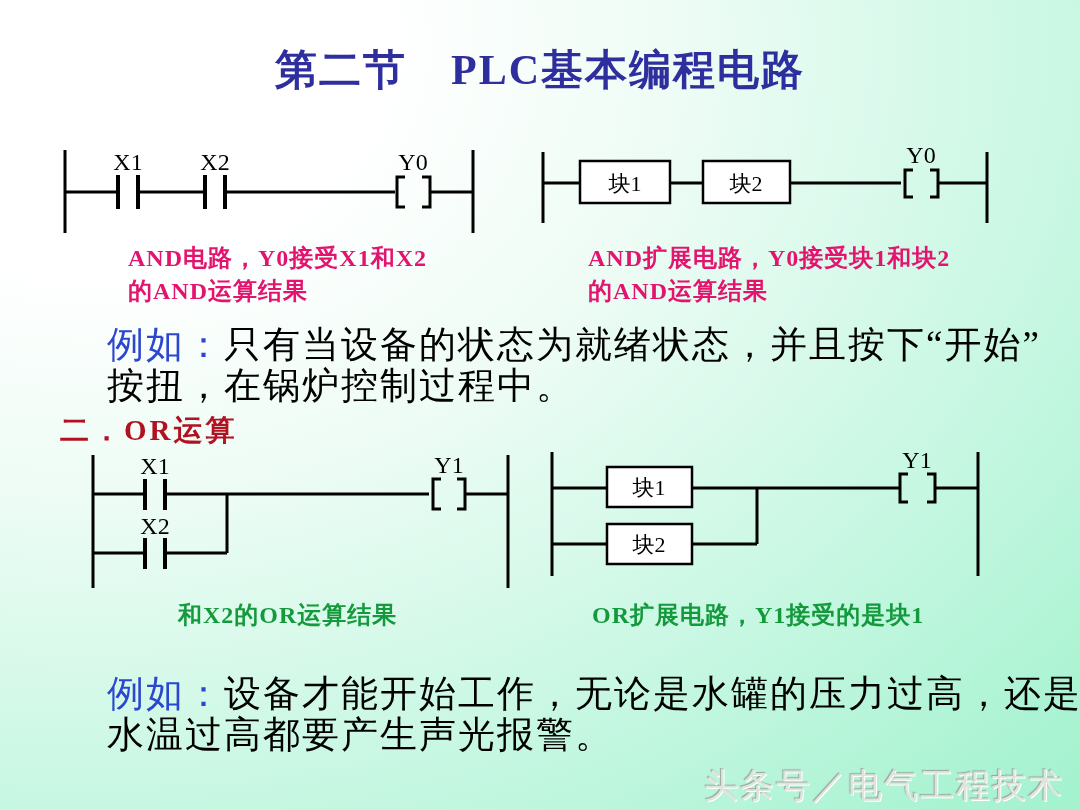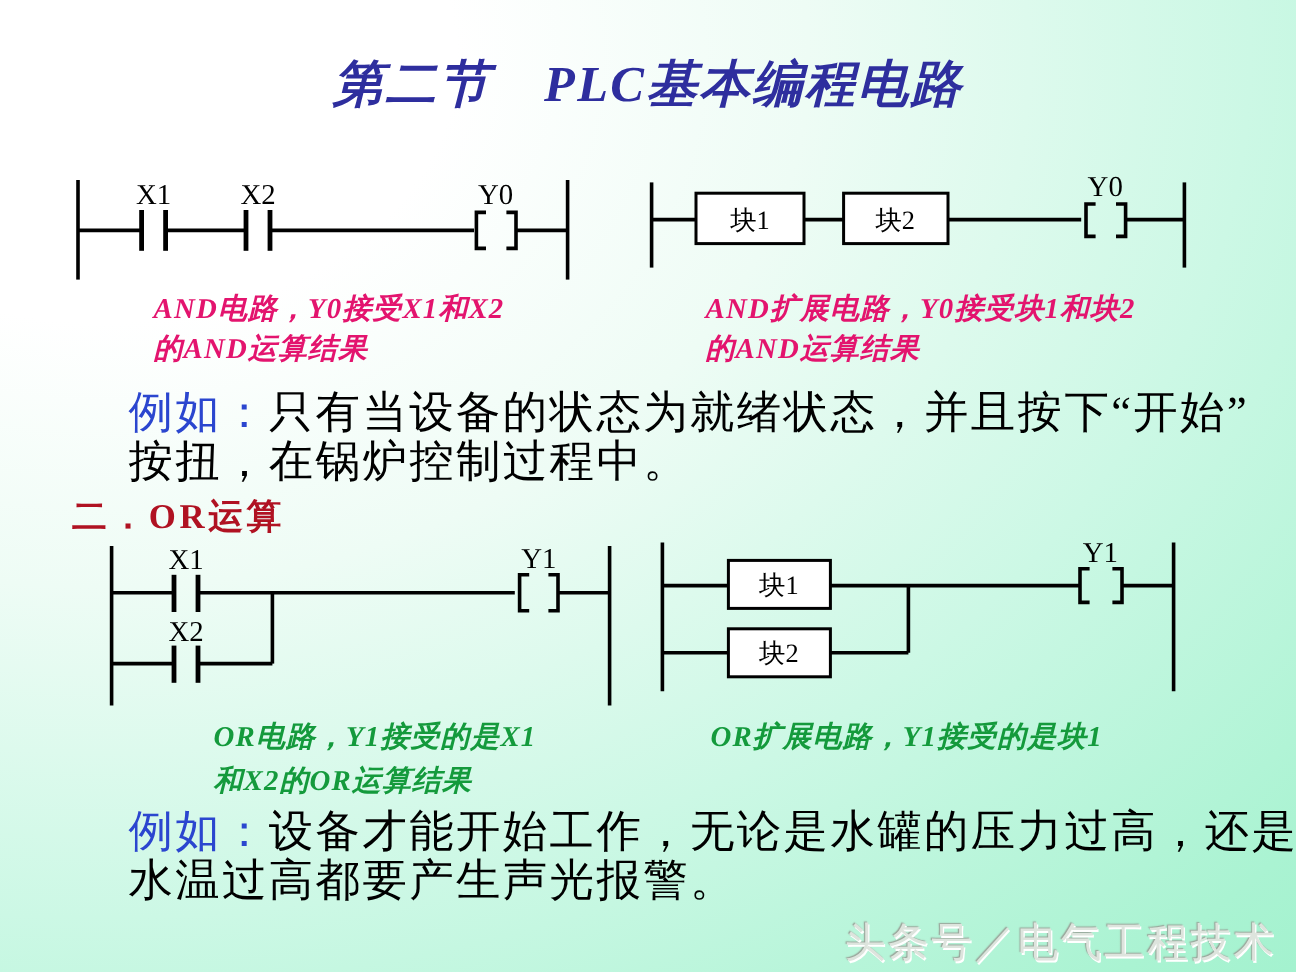--- a/index.html
+++ b/index.html
@@ -5,26 +5,26 @@
   html,body{margin:0;padding:0;}
   body{width:1080px;height:810px;font-family:"Liberation Serif","DejaVu Serif",serif;}
   .slide{
     position:relative;width:1080px;height:810px;overflow:hidden;
     background:radial-gradient(ellipse 170% 170% at 8% 6%,
       #ffffff 0%, #ffffff 16%, #eefcf5 32%, #ccf8e5 52%, #aaf3d2 72%, #97f0c9 88%, #8ceec2 100%);
   }
   .abs{position:absolute;}
   .title{
     left:0;right:0;top:42px;text-align:center;
-    font-size:42px;font-weight:bold;color:#2e2e9e;letter-spacing:2px;white-space:nowrap;font-style:italic;
+    font-size:42px;font-weight:bold;color:#2e2e9e;letter-spacing:2px;white-space:nowrap;
   }
   .heading{
     font-size:29px;font-weight:bold;color:#b01222;letter-spacing:3px;white-space:nowrap;
   }
-  .cap{font-weight:bold;white-space:nowrap;font-style:italic;}
+  .cap{font-weight:bold;white-space:nowrap;}
   .cap.pink{color:#e3146e;font-size:24px;line-height:33px;letter-spacing:1px;}
   .cap.green{color:#149a3c;font-size:24px;line-height:36px;letter-spacing:1px;}
   .example{
     font-size:37px;color:#000;line-height:41px;letter-spacing:2px;white-space:nowrap;
   }
   .ex-prefix{color:#2b46cf;}
   .diag line,.diag path{stroke:#000;stroke-width:3;fill:none;}
   .diag line.bar{stroke-width:4;}
   .diag rect{fill:#ffffff;stroke:#000;stroke-width:2.5;}
   .diag text{font-family:"Liberation Serif","DejaVu Serif",serif;font-size:24px;fill:#000;text-anchor:middle;font-weight:normal;}
@@ -124,21 +124,20 @@
     <line x1="212" y1="40" x2="212" y2="96"></line>
     <line x1="7" y1="96" x2="62" y2="96"></line>
     <rect x="62" y="76" width="85" height="40"></rect>
     <line x1="147" y1="96" x2="212" y2="96"></line>
     <text class="boxlabel" x="104" y="47">块1</text>
     <text class="boxlabel" x="104" y="104">块2</text>
     <text x="372" y="20">Y1</text>
   </svg>
 
   <div class="abs cap green" style="left:178px;top:597px">
-    <div>OR电路，Y1接受的是X1</div>
     <div>和X2的OR运算结果</div>
   </div>
   <div class="abs cap green" style="left:592px;top:597px">
     <div>OR扩展电路，Y1接受的是块1</div>
   </div>
 
   <div class="abs example" style="left:107px;top:673px">
     <span class="ex-prefix">例如：</span><span>设备才能开始工作，无论是水罐的压力过高，还是</span><br>
     <span>水温过高都要产生声光报警。</span>
   </div>

